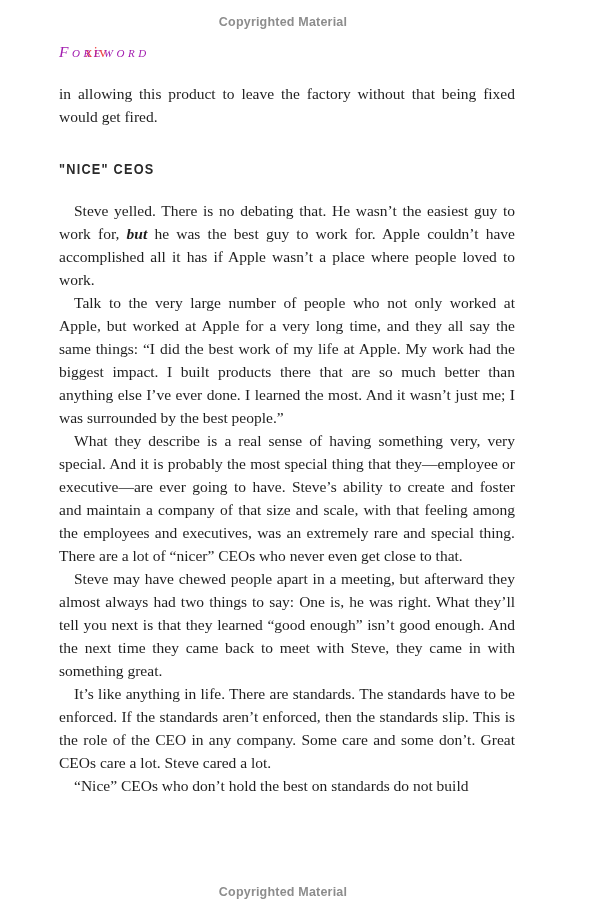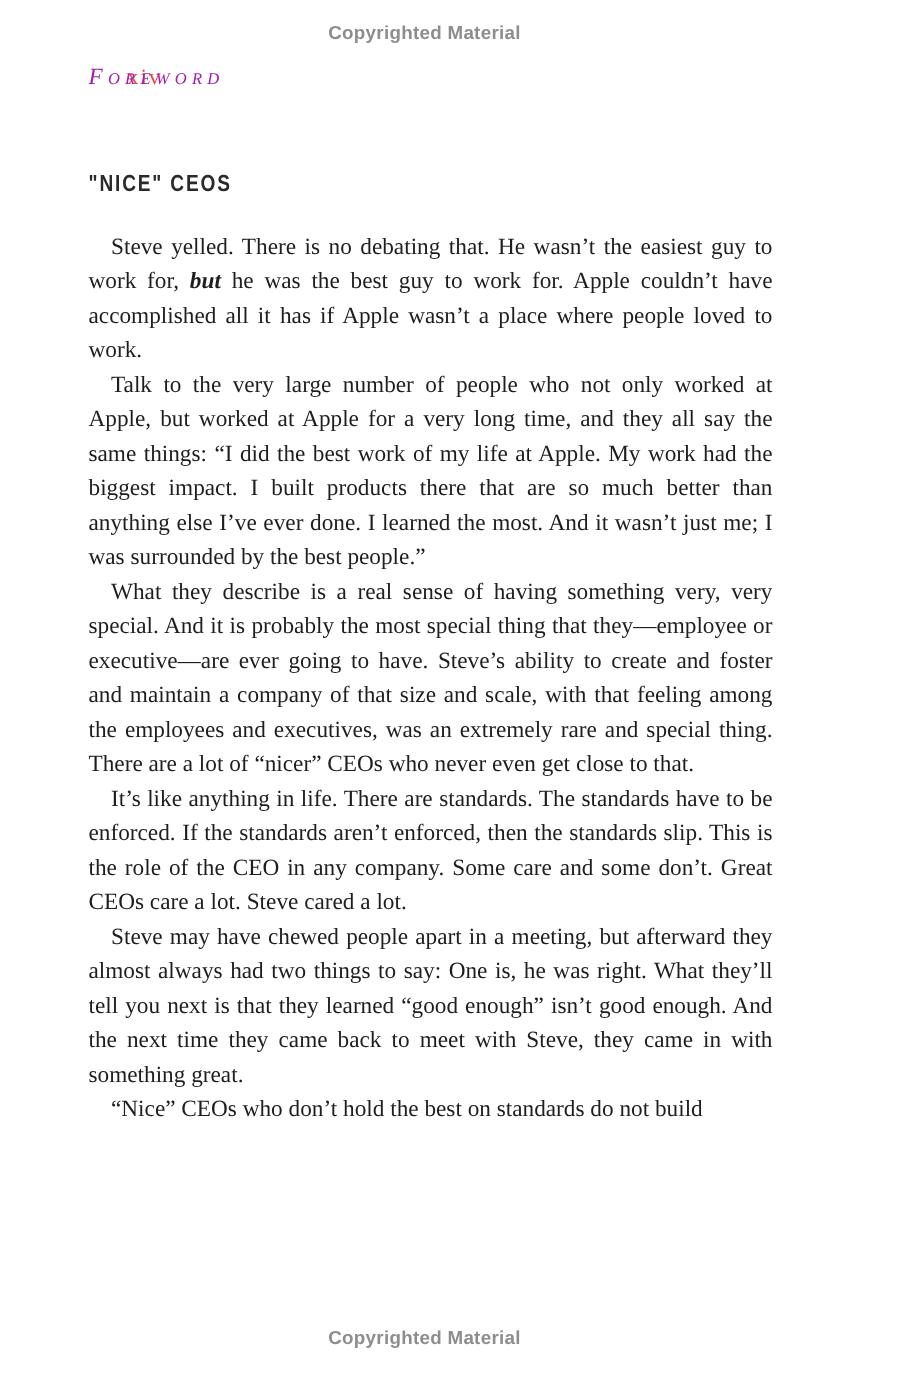--- a/index.html
+++ b/index.html
@@ -98,33 +98,34 @@
 
   <div class="notice notice-top">Copyrighted Material</div>
 
   <div class="page-header">
     <span class="folio">xiv</span>
     <span class="running-title">Foreword</span>
   </div>
 
   <div class="body-text">
 
+    <p class="para">in allowing this product to leave the factory without that being fixed would get fired.</p>
 
     <h2 class="section-heading">"NICE" CEOS</h2>
 
 
     <p class="para indent"><span>Steve yelled. There is no debating that. He wasn’t the easiest guy to work for, </span><em class="emph">but</em><span> he was the best guy to work for. Apple couldn’t have accomplished all it has if Apple wasn’t a place where people loved to work.</span></p>
 
     <p class="para indent">Talk to the very large number of people who not only worked at Apple, but worked at Apple for a very long time, and they all say the same things: “I did the best work of my life at Apple. My work had the biggest impact. I built products there that are so much better than anything else I’ve ever done. I learned the most. And it wasn’t just me; I was surrounded by the best people.”</p>
 
     <p class="para indent">What they describe is a real sense of having something very, very special. And it is probably the most special thing that they—employee or executive—are ever going to have. Steve’s ability to create and foster and maintain a company of that size and scale, with that feeling among the employees and executives, was an extremely rare and special thing. There are a lot of “nicer” CEOs who never even get close to that.</p>
 
+    <p class="para indent">Steve may have chewed people apart in a meeting, but afterward they almost always had two things to say: One is, he was right. What they’ll tell you next is that they learned “good enough” isn’t good enough. And the next time they came back to meet with Steve, they came in with something great.</p>
+
     <p class="para indent">It’s like anything in life. There are standards. The standards have to be enforced. If the standards aren’t enforced, then the standards slip. This is the role of the CEO in any company. Some care and some don’t. Great CEOs care a lot. Steve cared a lot.</p>
-
-    <p class="para indent">Steve may have chewed people apart in a meeting, but afterward they almost always had two things to say: One is, he was right. What they’ll tell you next is that they learned “good enough” isn’t good enough. And the next time they came back to meet with Steve, they came in with something great.</p>
 
     <p class="para indent">“Nice” CEOs who don’t hold the best on standards do not build</p>
 
   </div>
 
   <div class="notice notice-bottom">Copyrighted Material</div>
 
 </div>
 
 </body></html>

